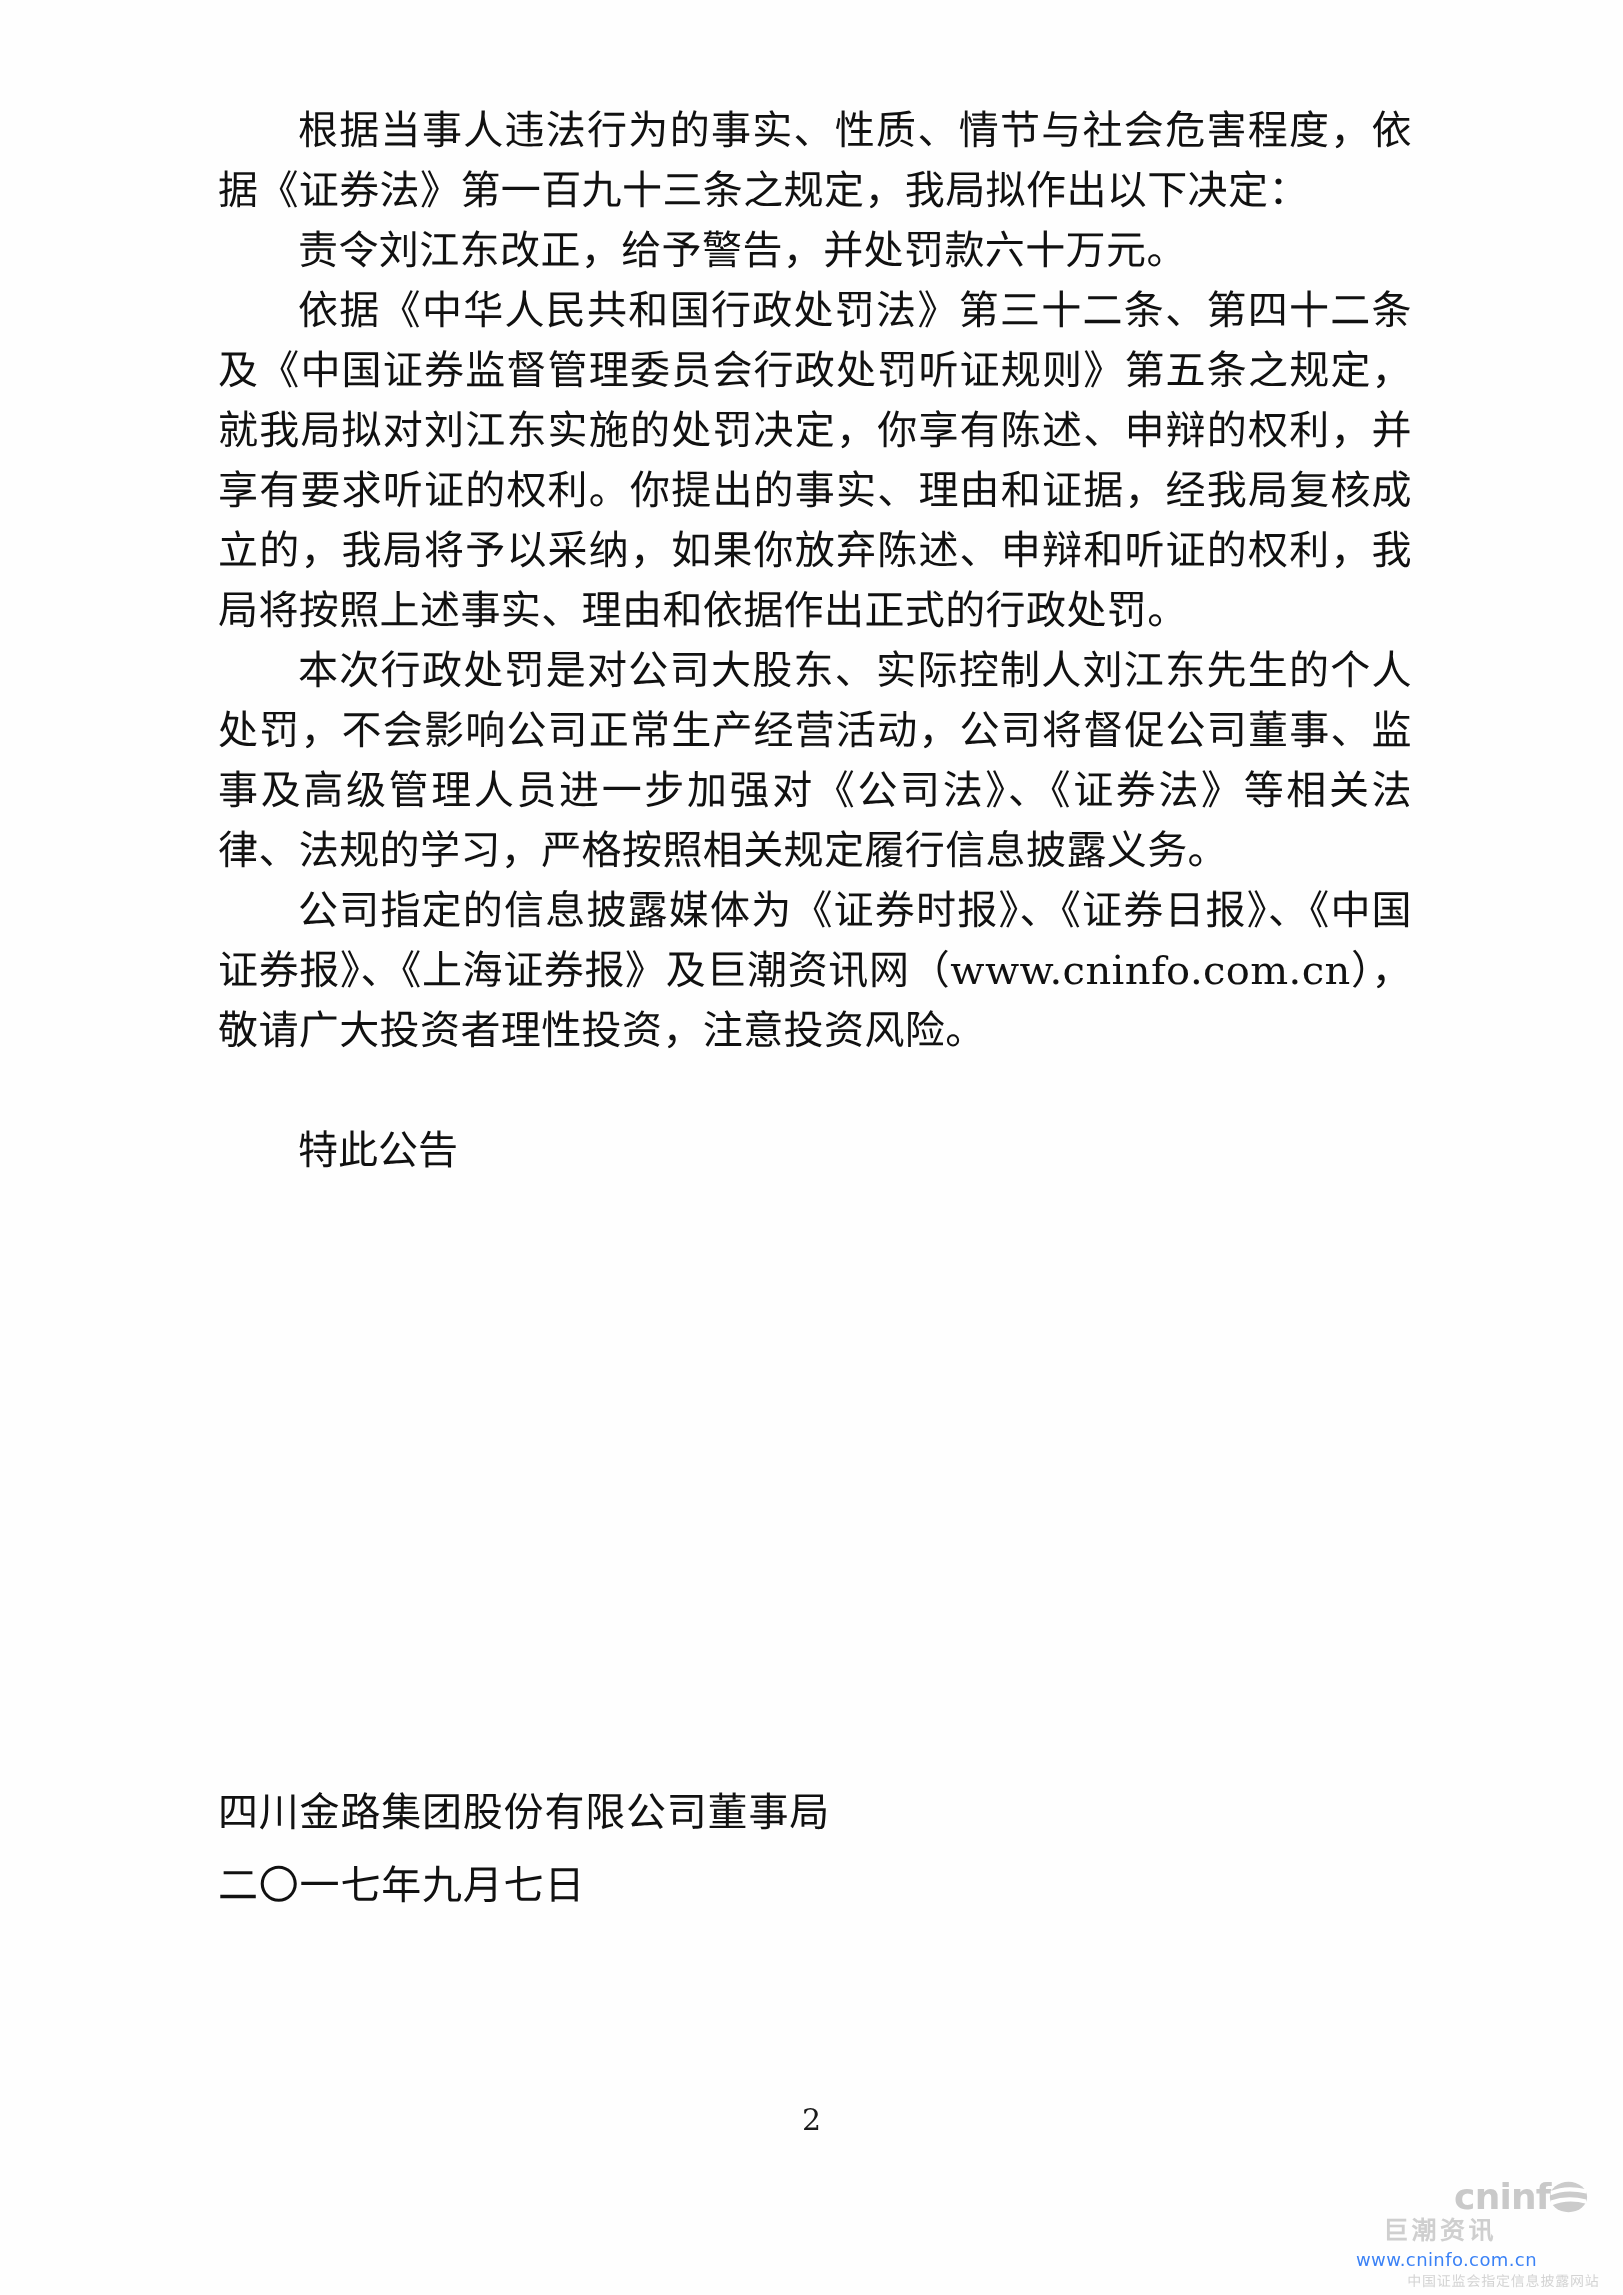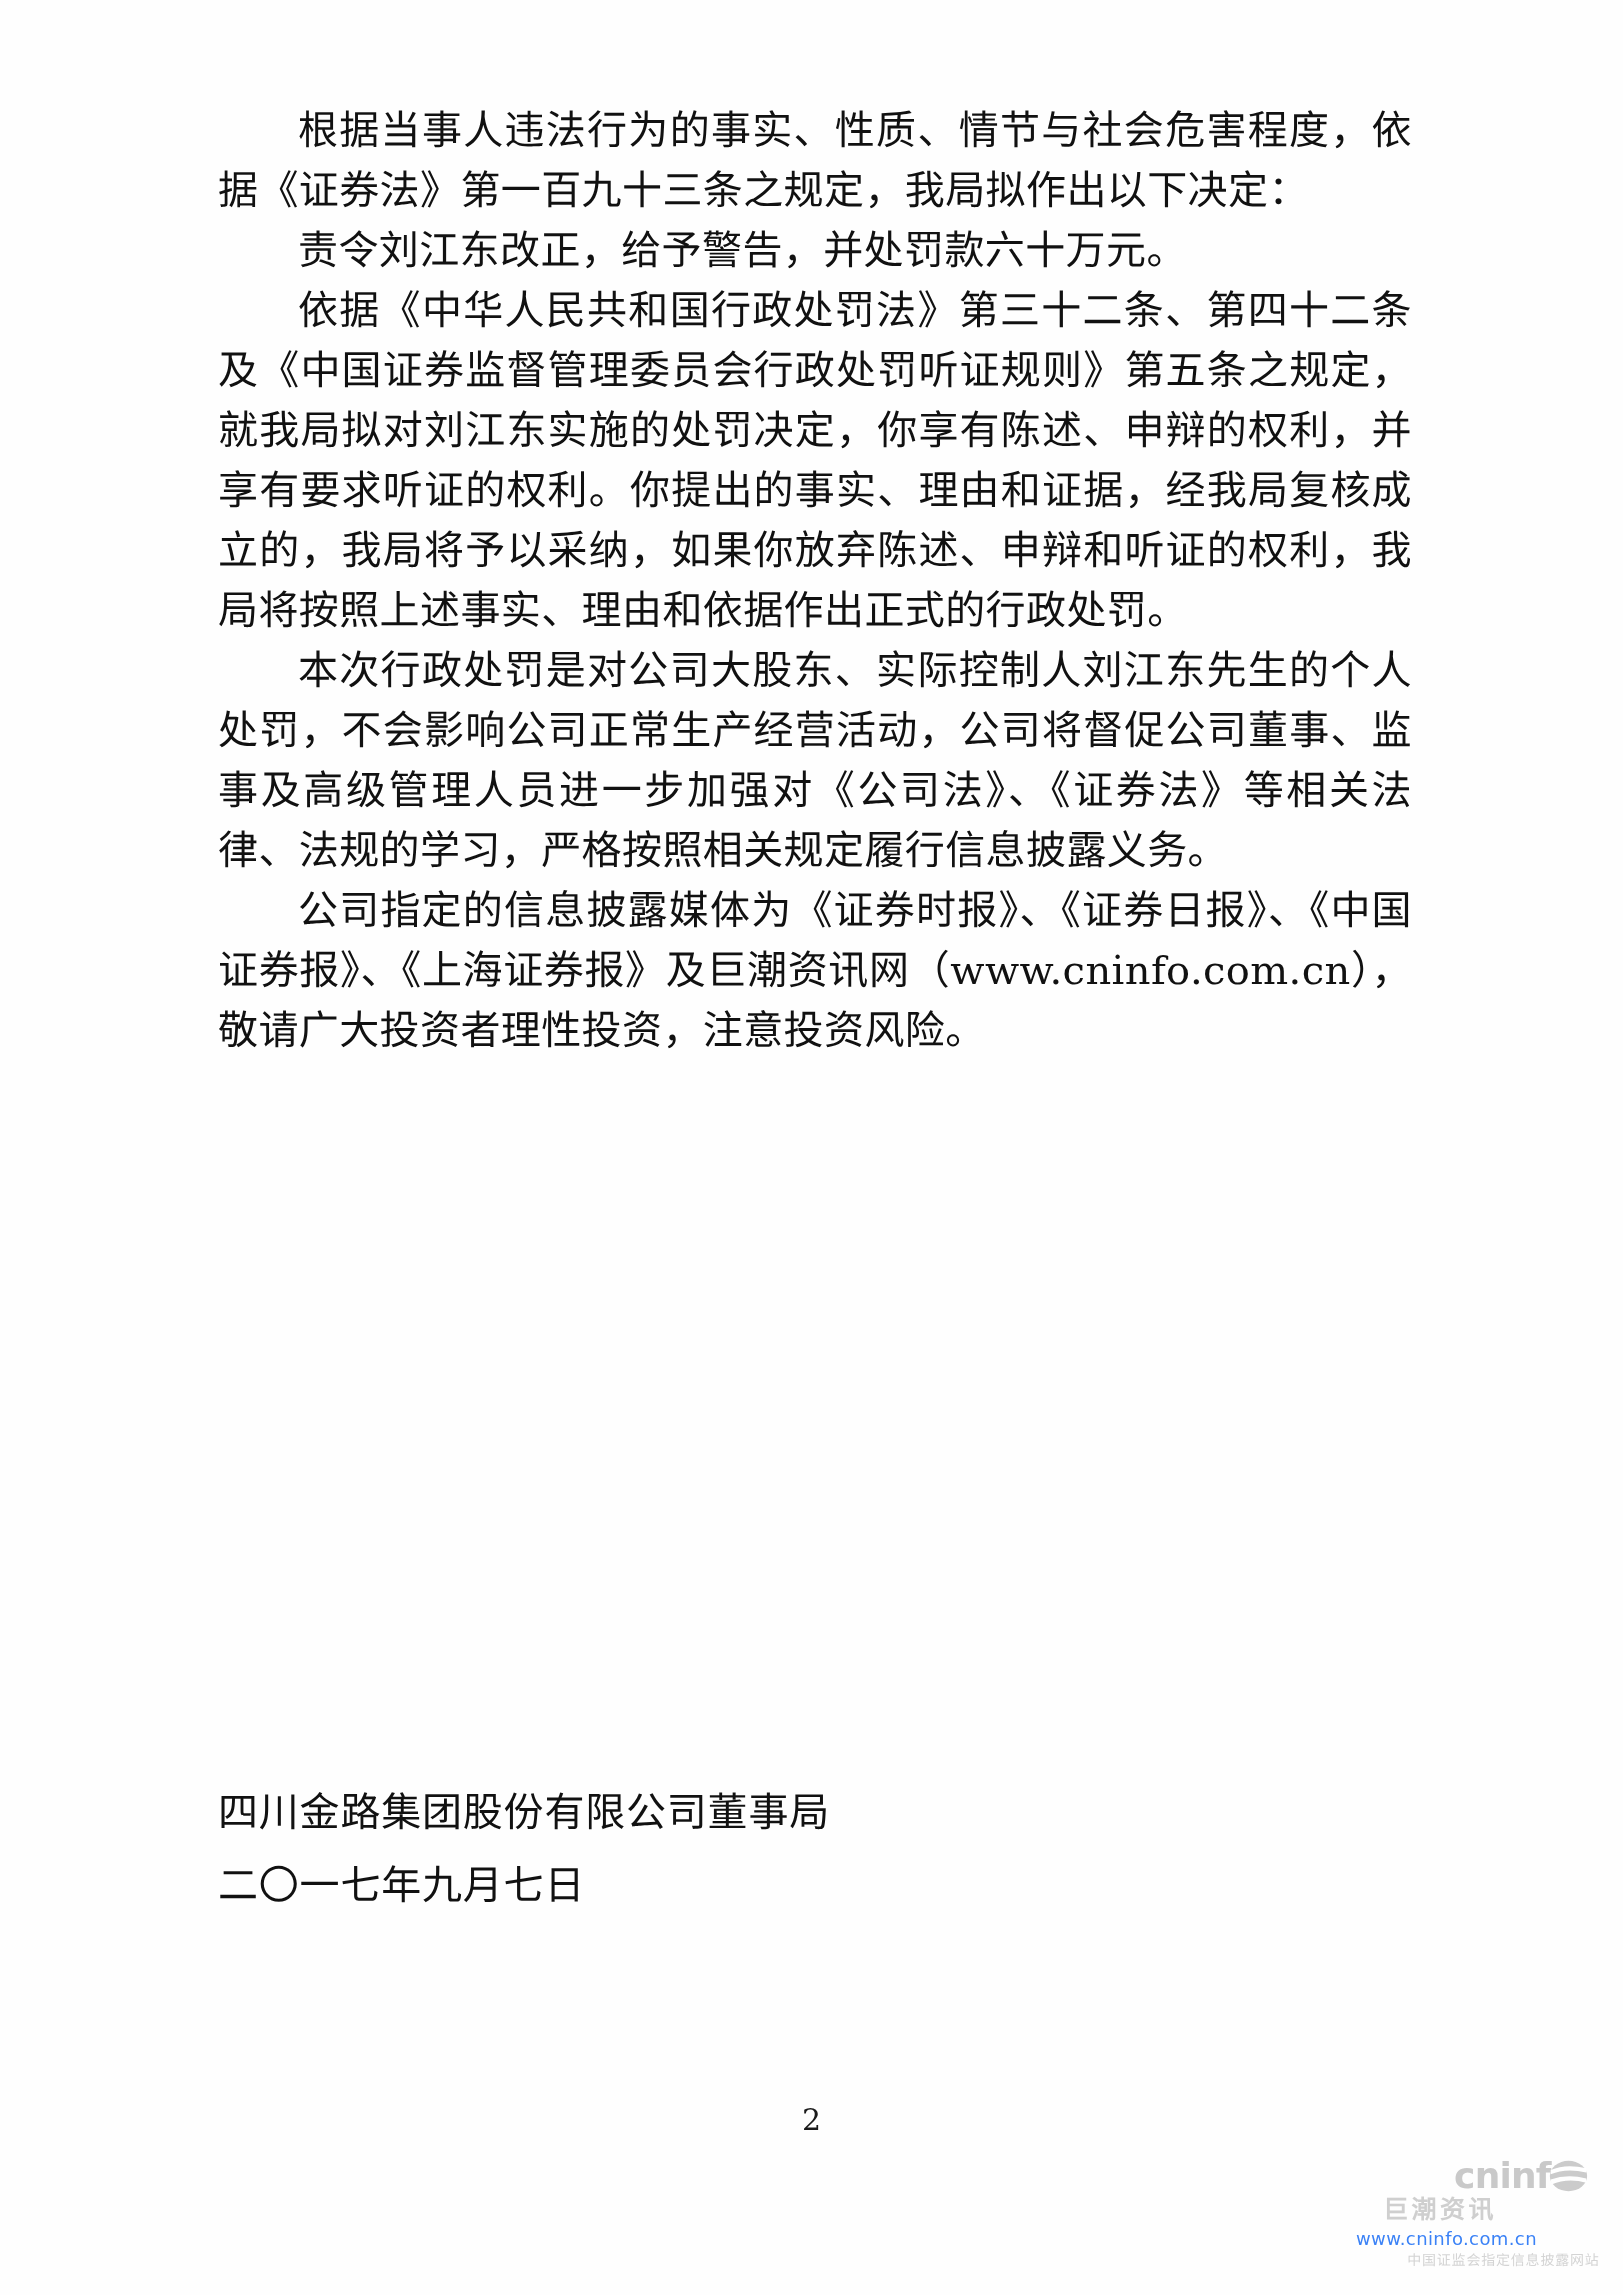--- a/index.html
+++ b/index.html
@@ -70,21 +70,21 @@
     top: 2102px;
     width: 1623px;
     text-align: center;
     font-size: 30px;
     color: #1a1a1a;
     font-family: "DejaVu Serif", "Liberation Serif", serif;
   }
   .watermark {
     position: absolute;
     right: 20px;
-    bottom: 26px;
+    bottom: 5px;
     width: 279px;
     text-align: center;
     opacity: 1;
     user-select: none;
   }
   .wm-logo-row {
     display: flex;
     align-items: center;
     justify-content: flex-end;
     gap: 1.7px;
@@ -138,20 +138,21 @@
 <body>
 
 <div class="page">
 
   <div class="doc-body">
     <p class="para">根据当事人违法行为的事实、性质、情节与社会危害程度，依据《证券法》第一百九十三条之规定，我局拟作出以下决定：</p>
     <p class="para">责令刘江东改正，给予警告，并处罚款六十万元。</p>
     <p class="para">依据《中华人民共和国行政处罚法》第三十二条、第四十二条及《中国证券监督管理委员会行政处罚听证规则》第五条之规定，就我局拟对刘江东实施的处罚决定，你享有陈述、申辩的权利，并享有要求听证的权利。你提出的事实、理由和证据，经我局复核成立的，我局将予以采纳，如果你放弃陈述、申辩和听证的权利，我局将按照上述事实、理由和依据作出正式的行政处罚。</p>
     <p class="para">本次行政处罚是对公司大股东、实际控制人刘江东先生的个人处罚，不会影响公司正常生产经营活动，公司将督促公司董事、监事及高级管理人员进一步加强对《公司法》、《证券法》等相关法律、法规的学习，严格按照相关规定履行信息披露义务。</p>
     <p class="para">公司指定的信息披露媒体为《证券时报》、《证券日报》、《中国证券报》、《上海证券报》及巨潮资讯网（www.cninfo.com.cn），敬请广大投资者理性投资，注意投资风险。</p>
+    <p class="notice-line">特此公告</p>
   </div>
 
   <div class="sign-block">
     <div class="sign-line">四川金路集团股份有限公司董事局</div>
     <div class="sign-line date">二〇一七年九月七日</div>
   </div>
 
   <div class="page-number">2</div>
 
   <div class="watermark">

